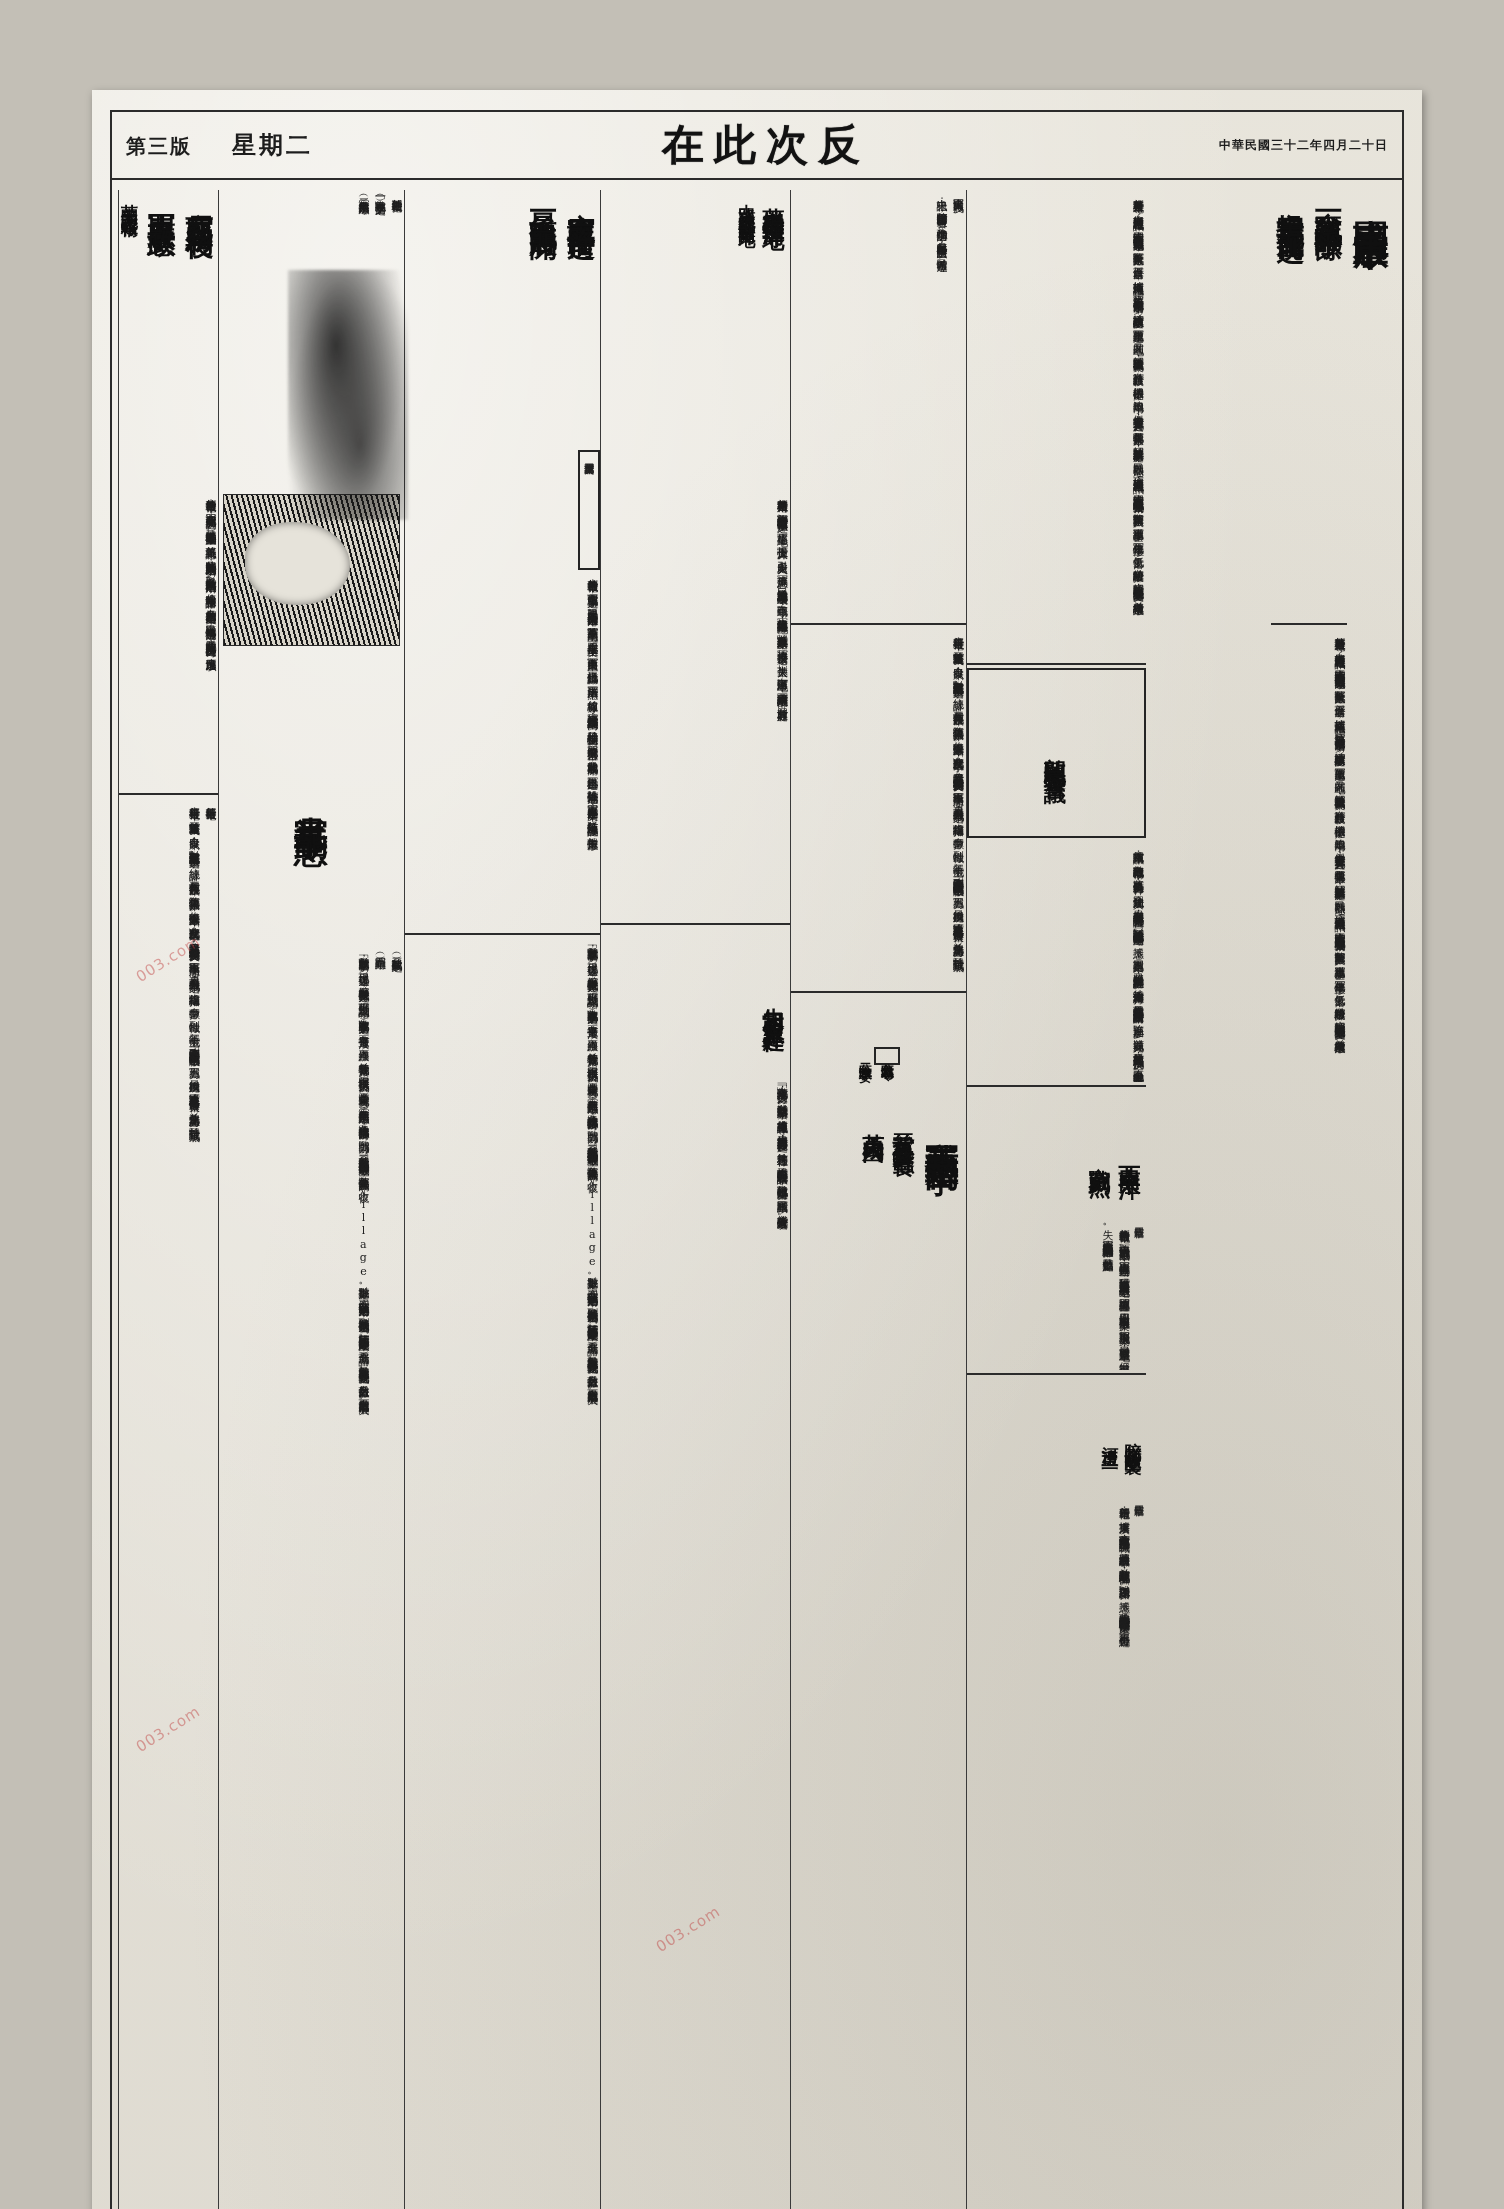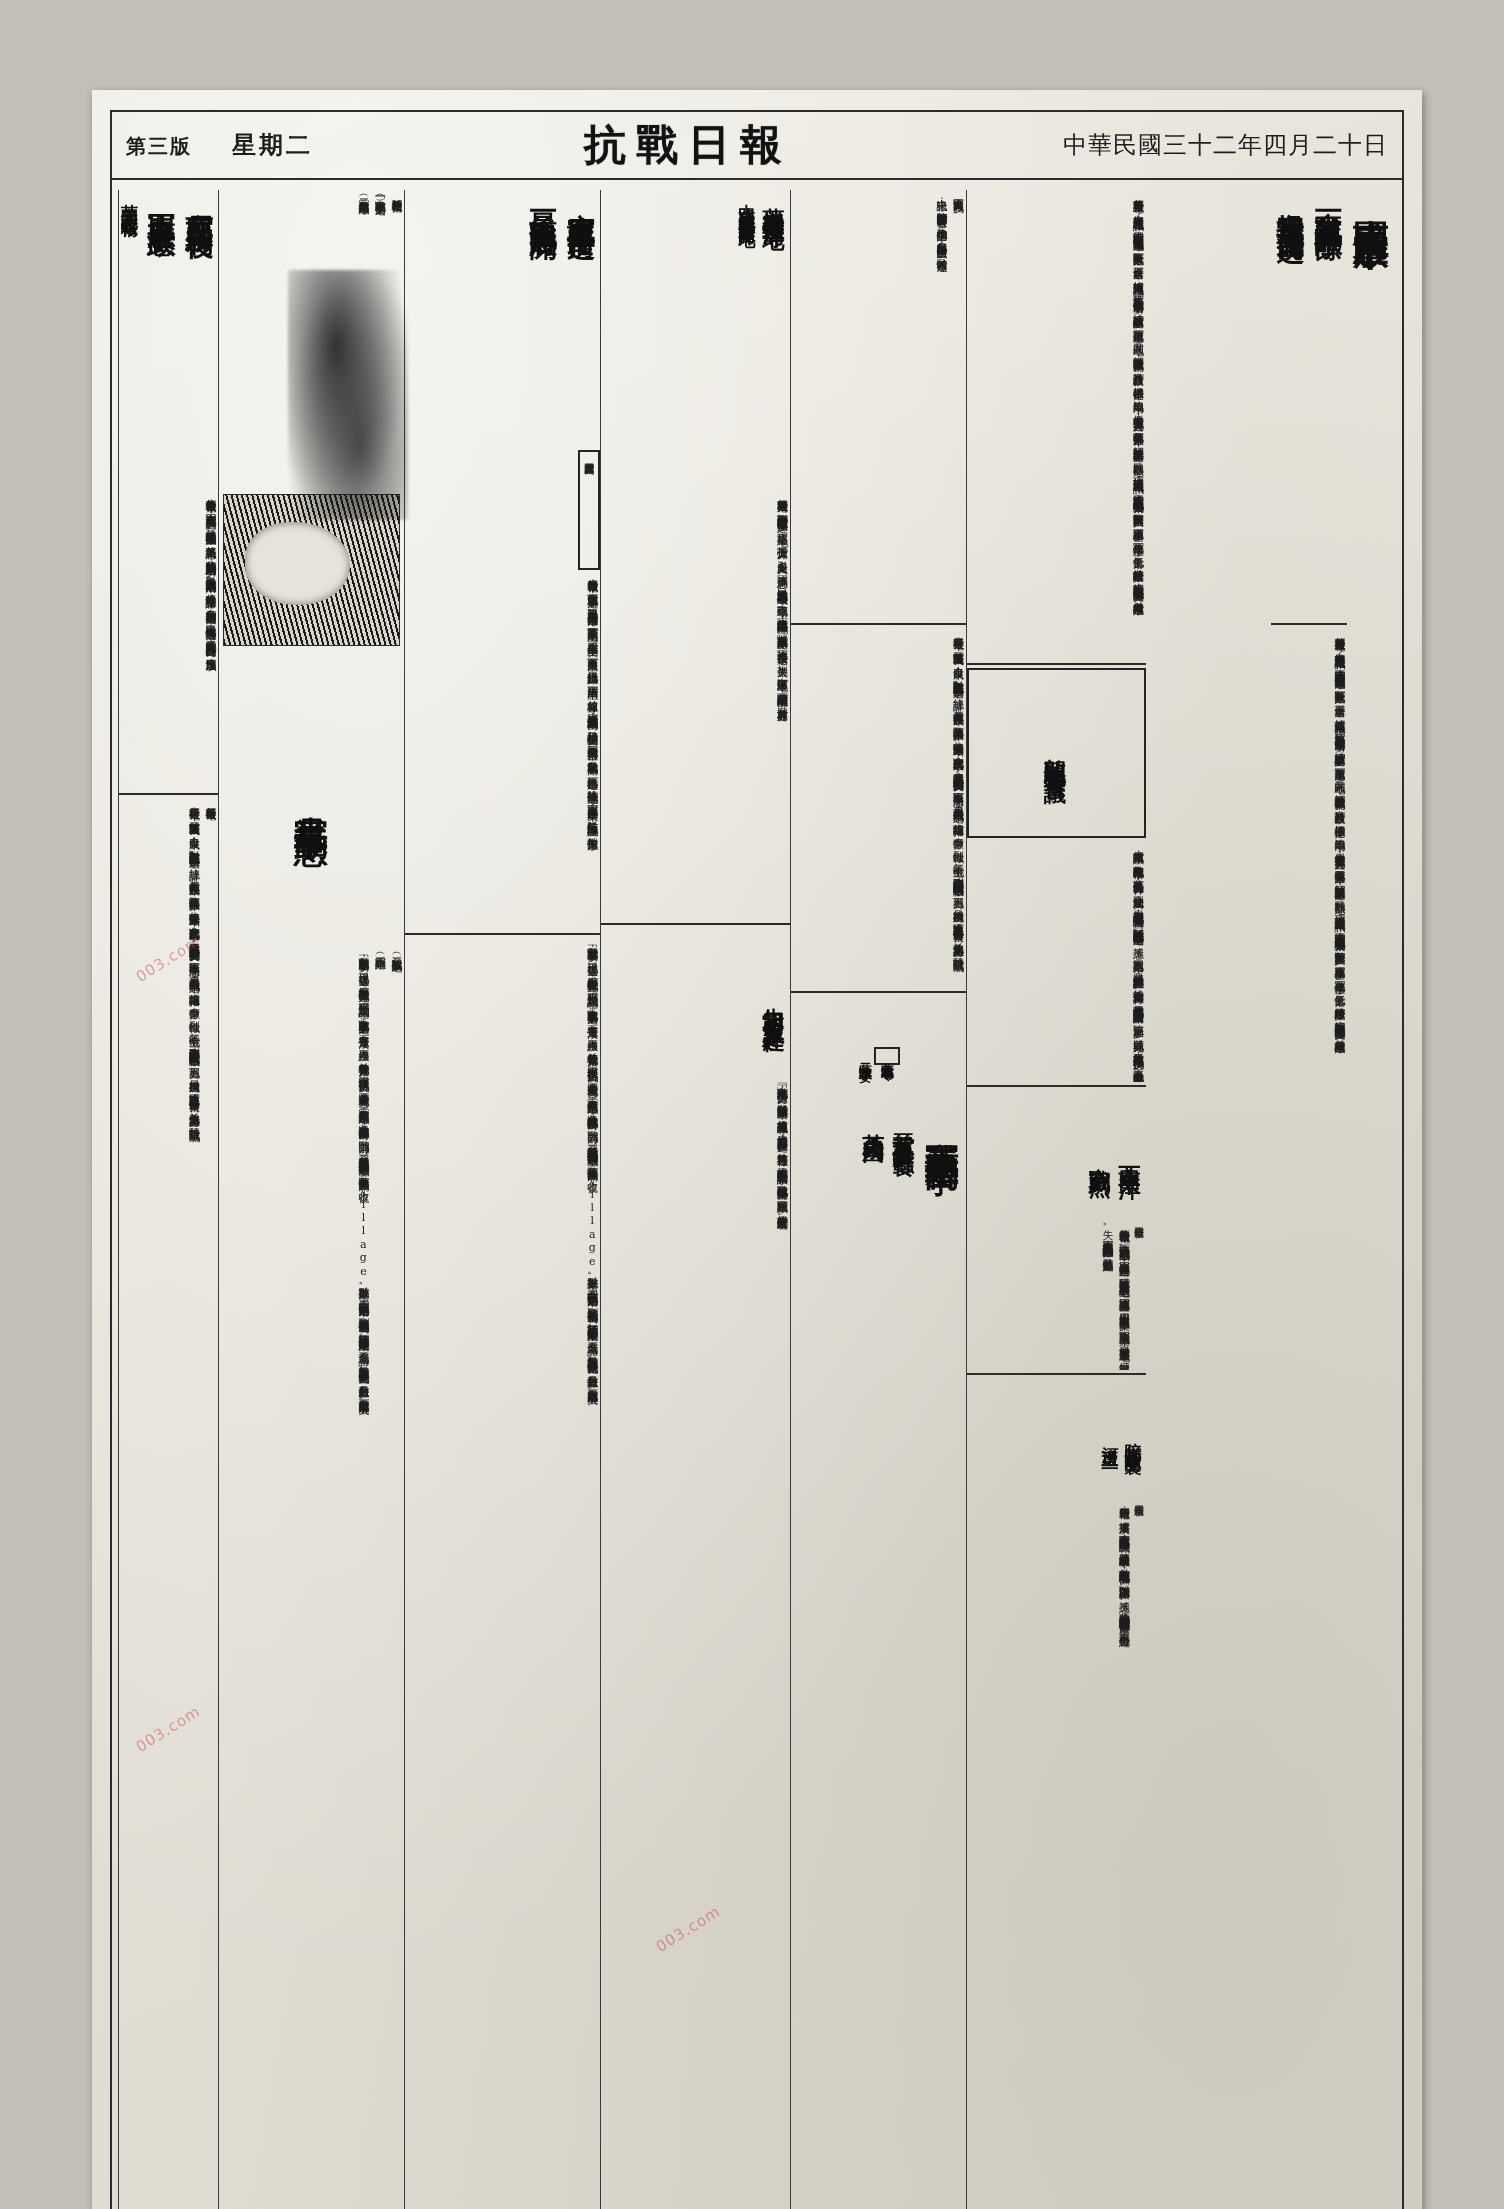--- a/index.html
+++ b/index.html
@@ -83,22 +83,22 @@
   .mh-title {
     font-family: "DejaVu Serif", serif;
     font-size: 42px;
     font-weight: bold;
     letter-spacing: 10px;
     color: #121212;
     text-shadow: 0 0 1px rgba(0,0,0,0.6);
   }
   .mh-date {
     font-family: "DejaVu Serif", serif;
-    font-size: 24px;
-    font-weight: normal;
+    font-size: 12px;
+    font-weight: bold;
     letter-spacing: 1px;
     color: #1d1d1d;
   }
   
   .content {
     position: absolute;
     left: 0;
     top: 70px;
     right: 0;
     bottom: 0;
@@ -228,21 +228,21 @@
 
 <div class="page">
   <div class="sheet">
     <div class="frame">
 
       <div class="masthead">
         <div class="mast-left">
           <div class="mh-edition">第三版</div>
           <div class="mh-issue">星期二</div>
         </div>
-        <div class="mh-title">抗戰日報</div>
+        <div class="mh-title">在此次反</div>
         <div class="mh-date">中華民國三十二年四月二十日</div>
       </div>
 
       <div class="content">
 
         <div class="colgroup" style="width:252px;">
           <div style="display:flex;flex-direction:row-reverse;height:100%;">
             <div class="headline h-xl" style="height:420px;">南國人民解放軍</div>
             <div style="display:flex;flex-direction:column;height:100%;">
               <div style="display:flex;flex-direction:row-reverse;height:430px;">

